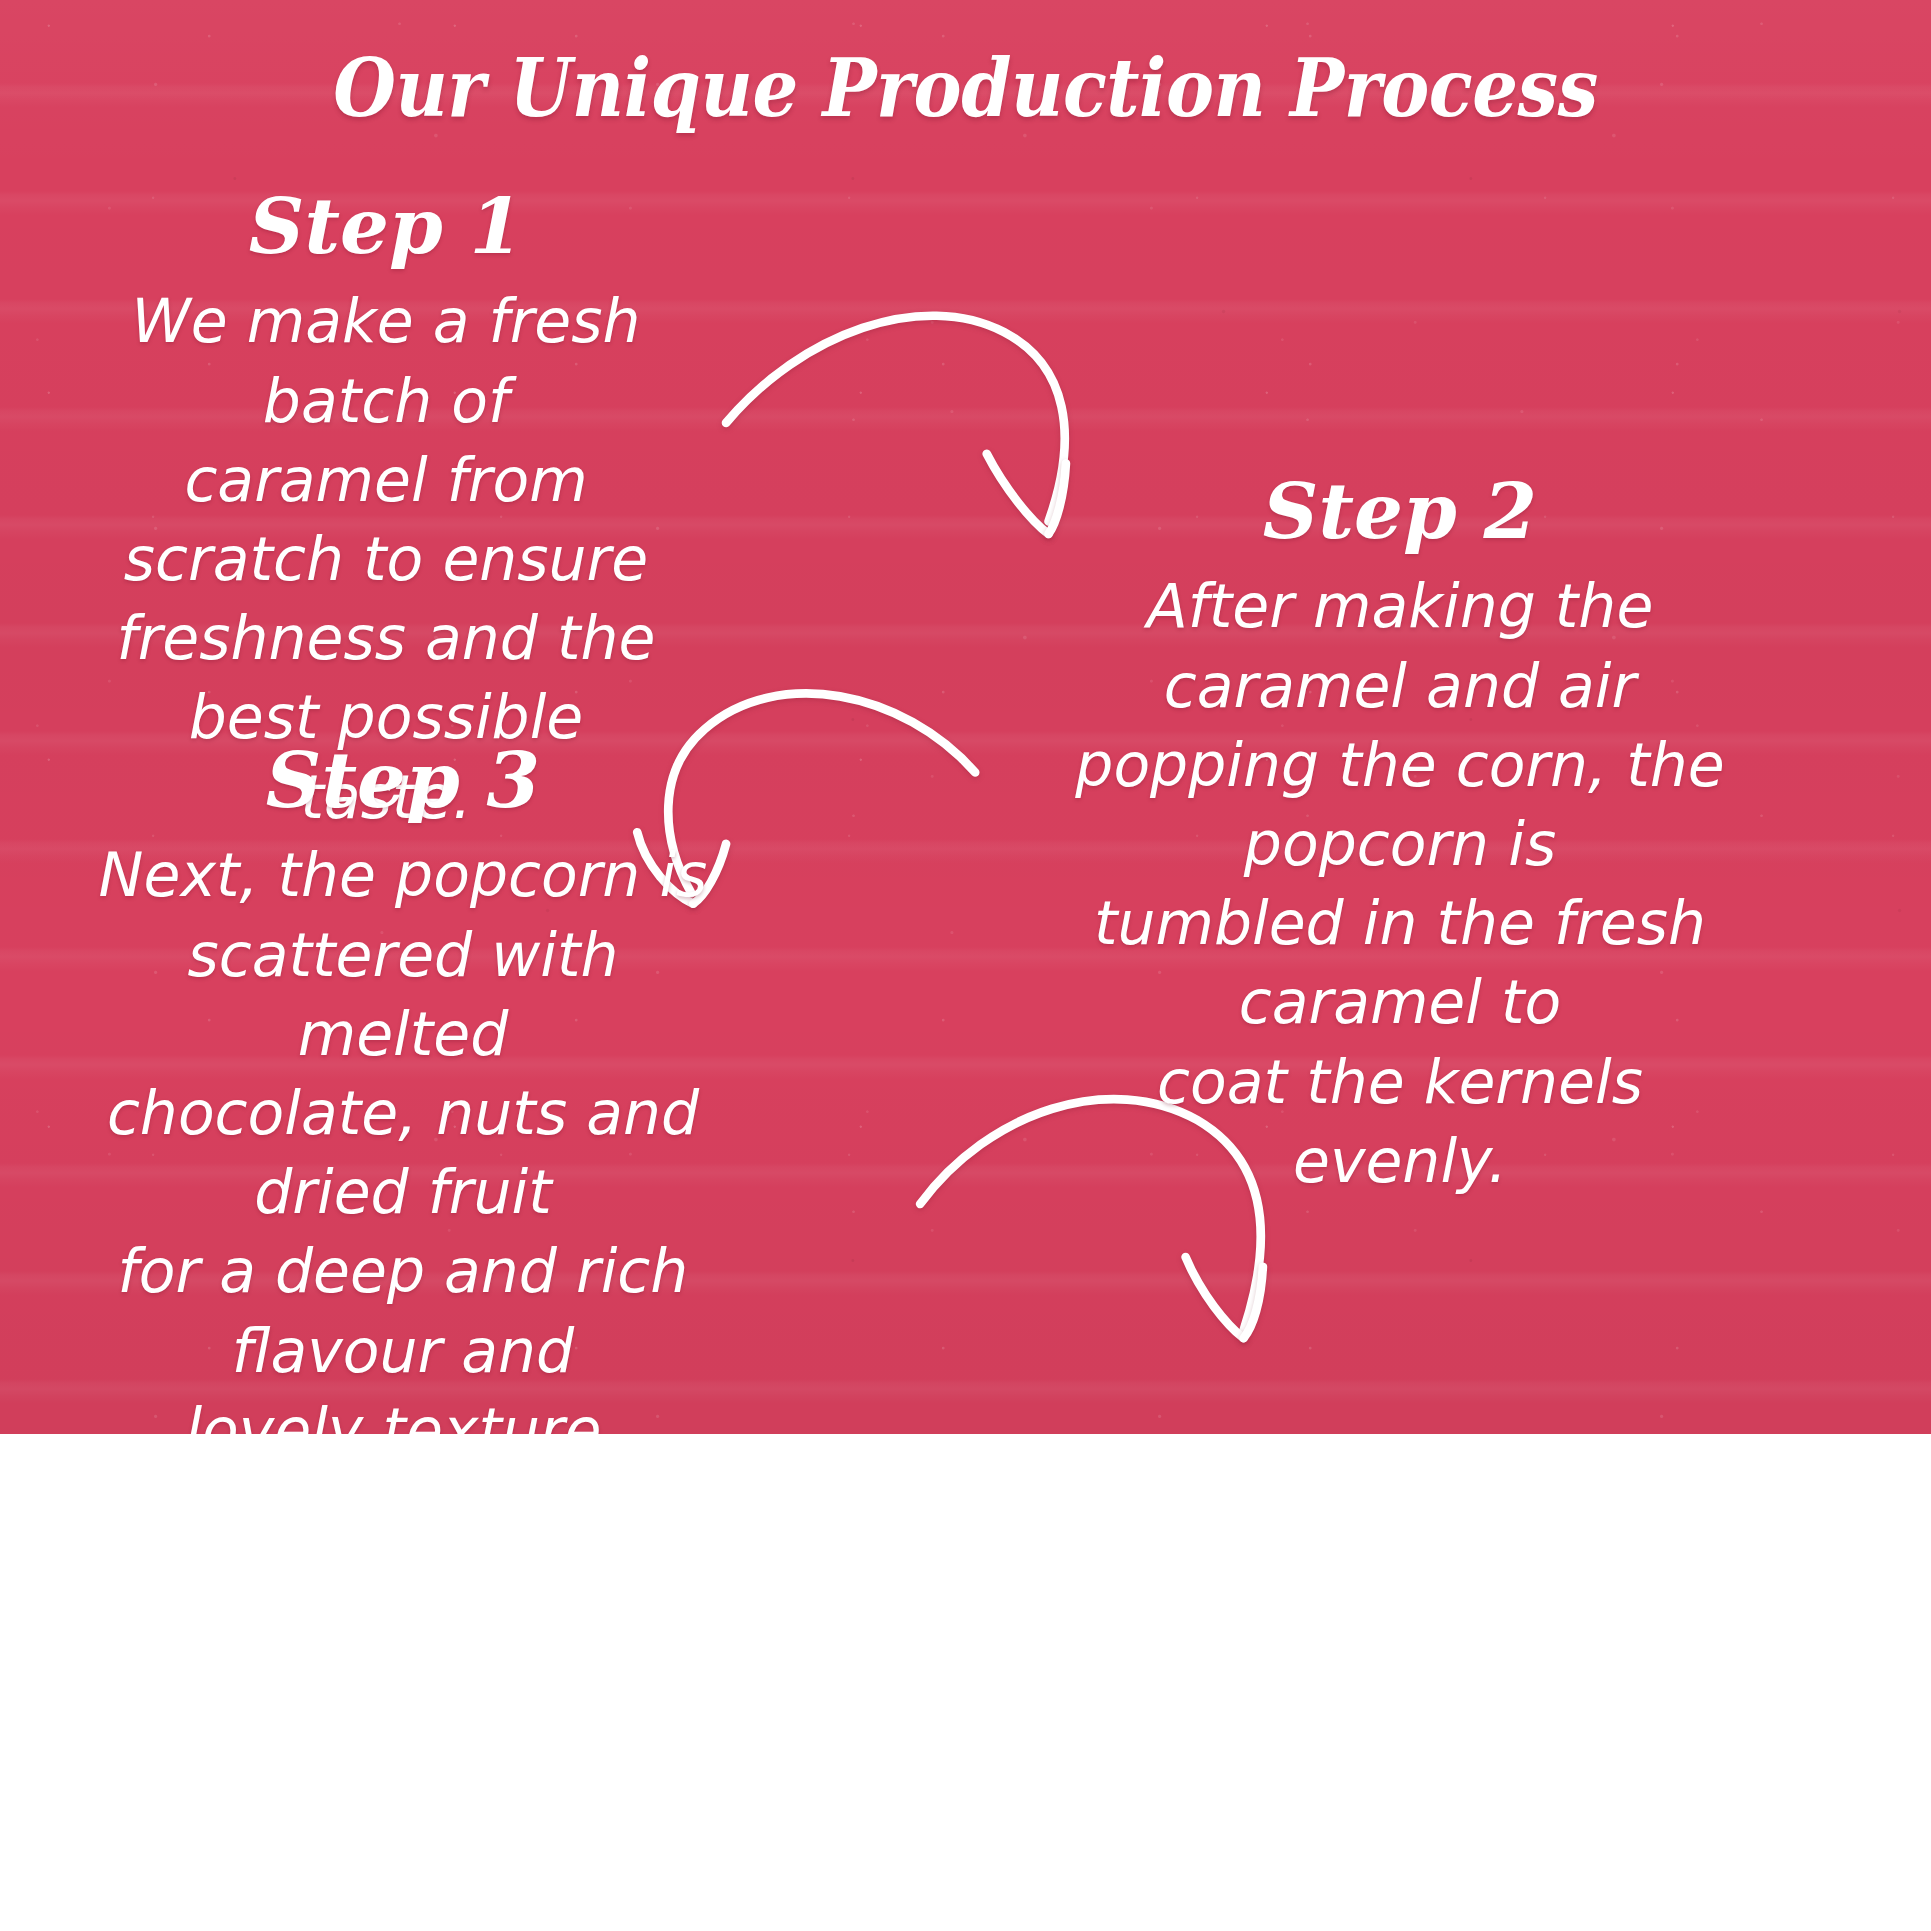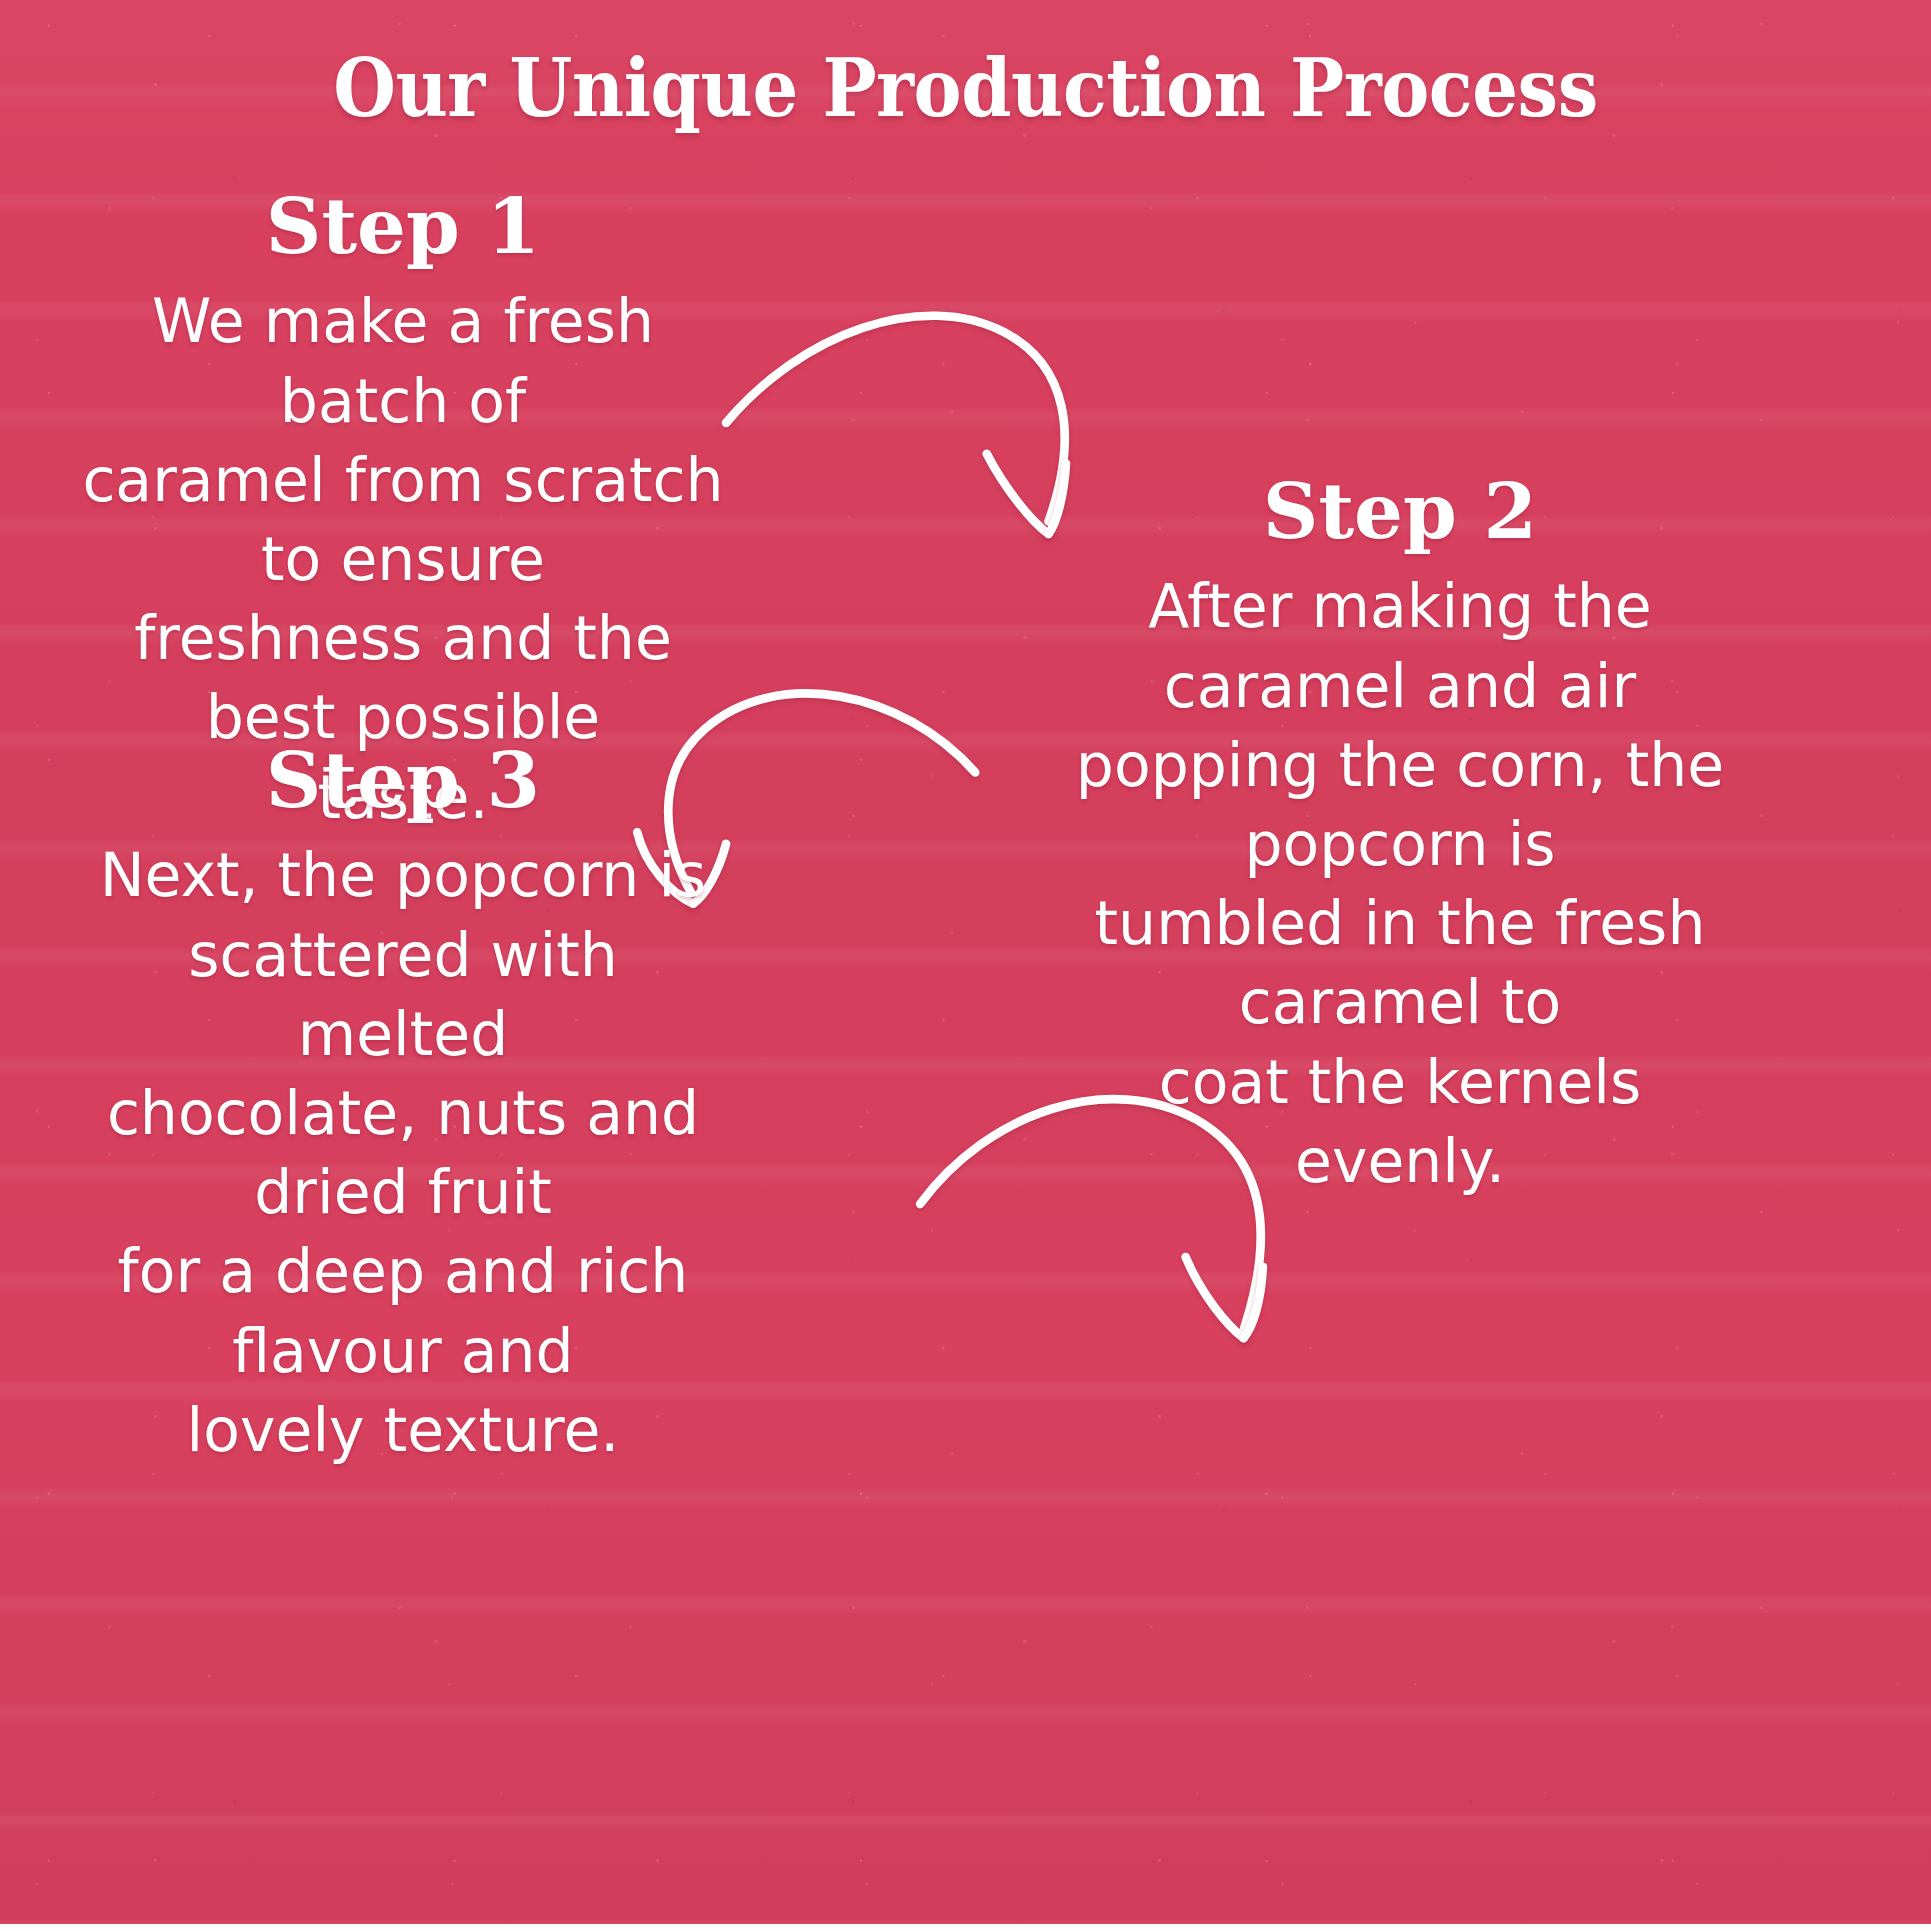--- a/index.html
+++ b/index.html
@@ -9,23 +9,24 @@
   body {
     width: 1931px;
     height: 1931px;
     overflow: hidden;
     font-family: "DejaVu Sans", sans-serif;
   }
 
   #poster {
     position: relative;
     width: 1931px;
-    height: 1924px;
+    height: 1434px;
     background: #d8405e;
     overflow: hidden;
+    font-style: italic;
   }
 
   
   .bg-bands {
     position: absolute;
     inset: 0;
     background:
       repeating-linear-gradient(
         to bottom,
         rgba(255,255,255,0.000) 0px,
@@ -101,21 +102,21 @@
   }
   .step-body {
     font-family: "DejaVu Sans", sans-serif;
     font-weight: 400;
     font-size: 60px;
     line-height: 1.32;
     text-align: center;
     white-space: pre-line;
   }
 
-  #step-1 { left: 82px;  top: 188px;  width: 642px; }
+  #step-1 { left: 65px;  top: 188px;  width: 642px; }
   #step-2 { left: 1019px; top: 473px; width: 666px; margin-left: 48px; }
   #step-3 { left: 82px;  top: 742px;  width: 642px; }
   #step-4 { left: 1014px; top: 1012px; width: 666px; }
 
   #step-1 .step-title { text-align: center; }
   #step-2 .step-title { text-align: center; }
   #step-3 .step-title { text-align: center; }
   #step-4 .step-title { text-align: center; }
 
   

